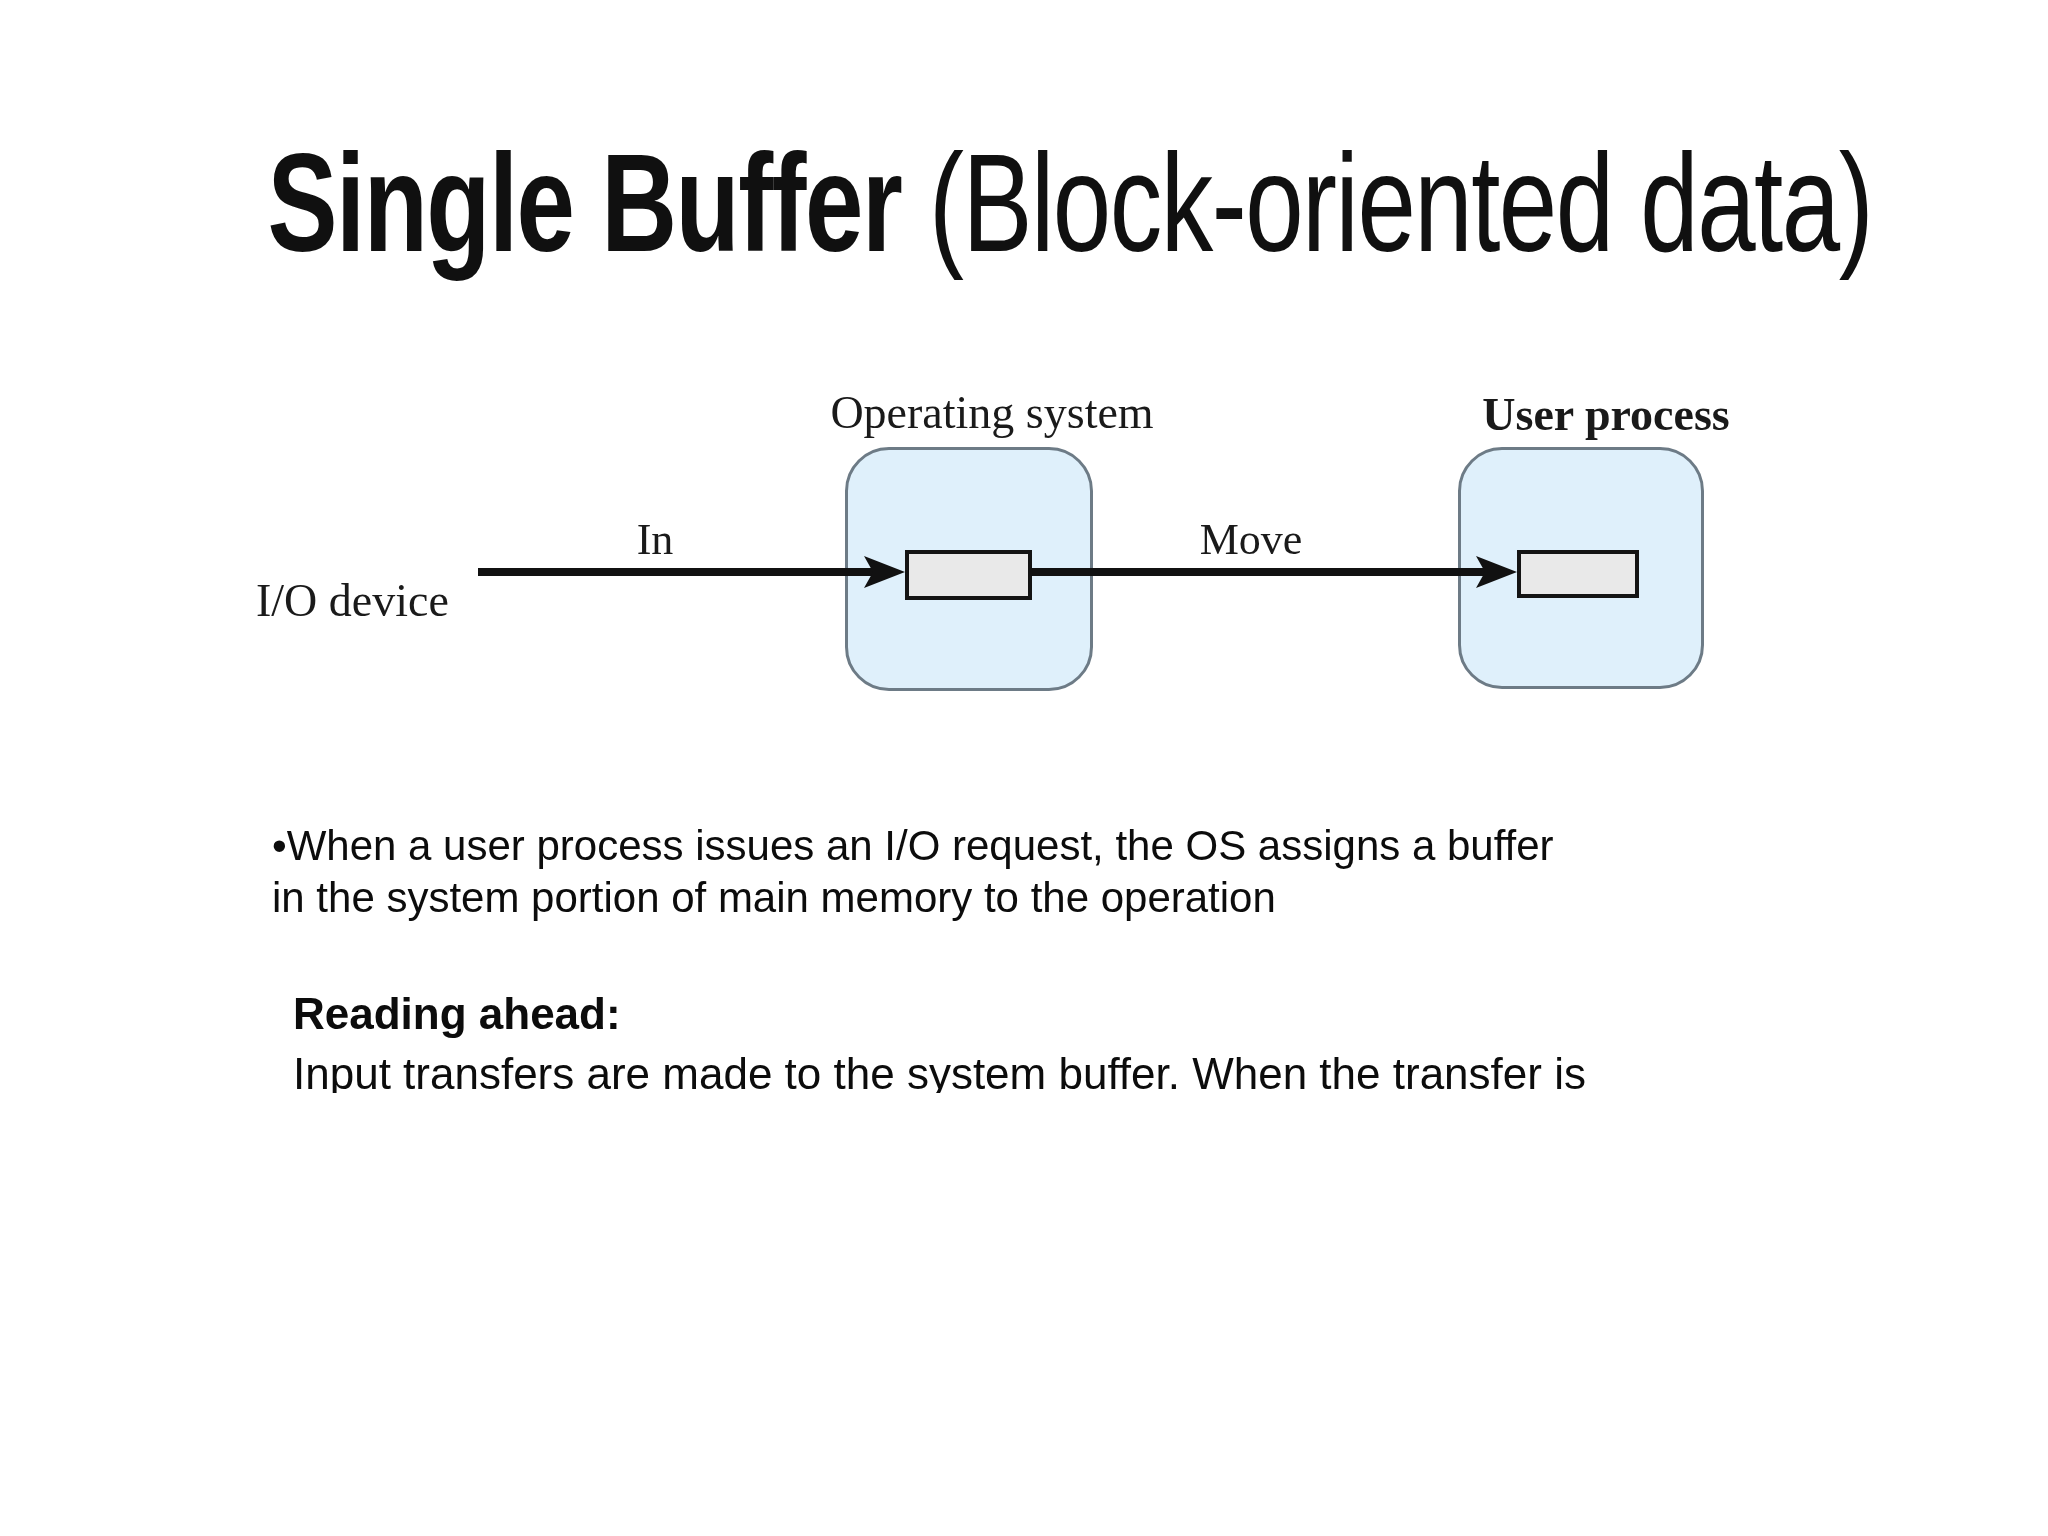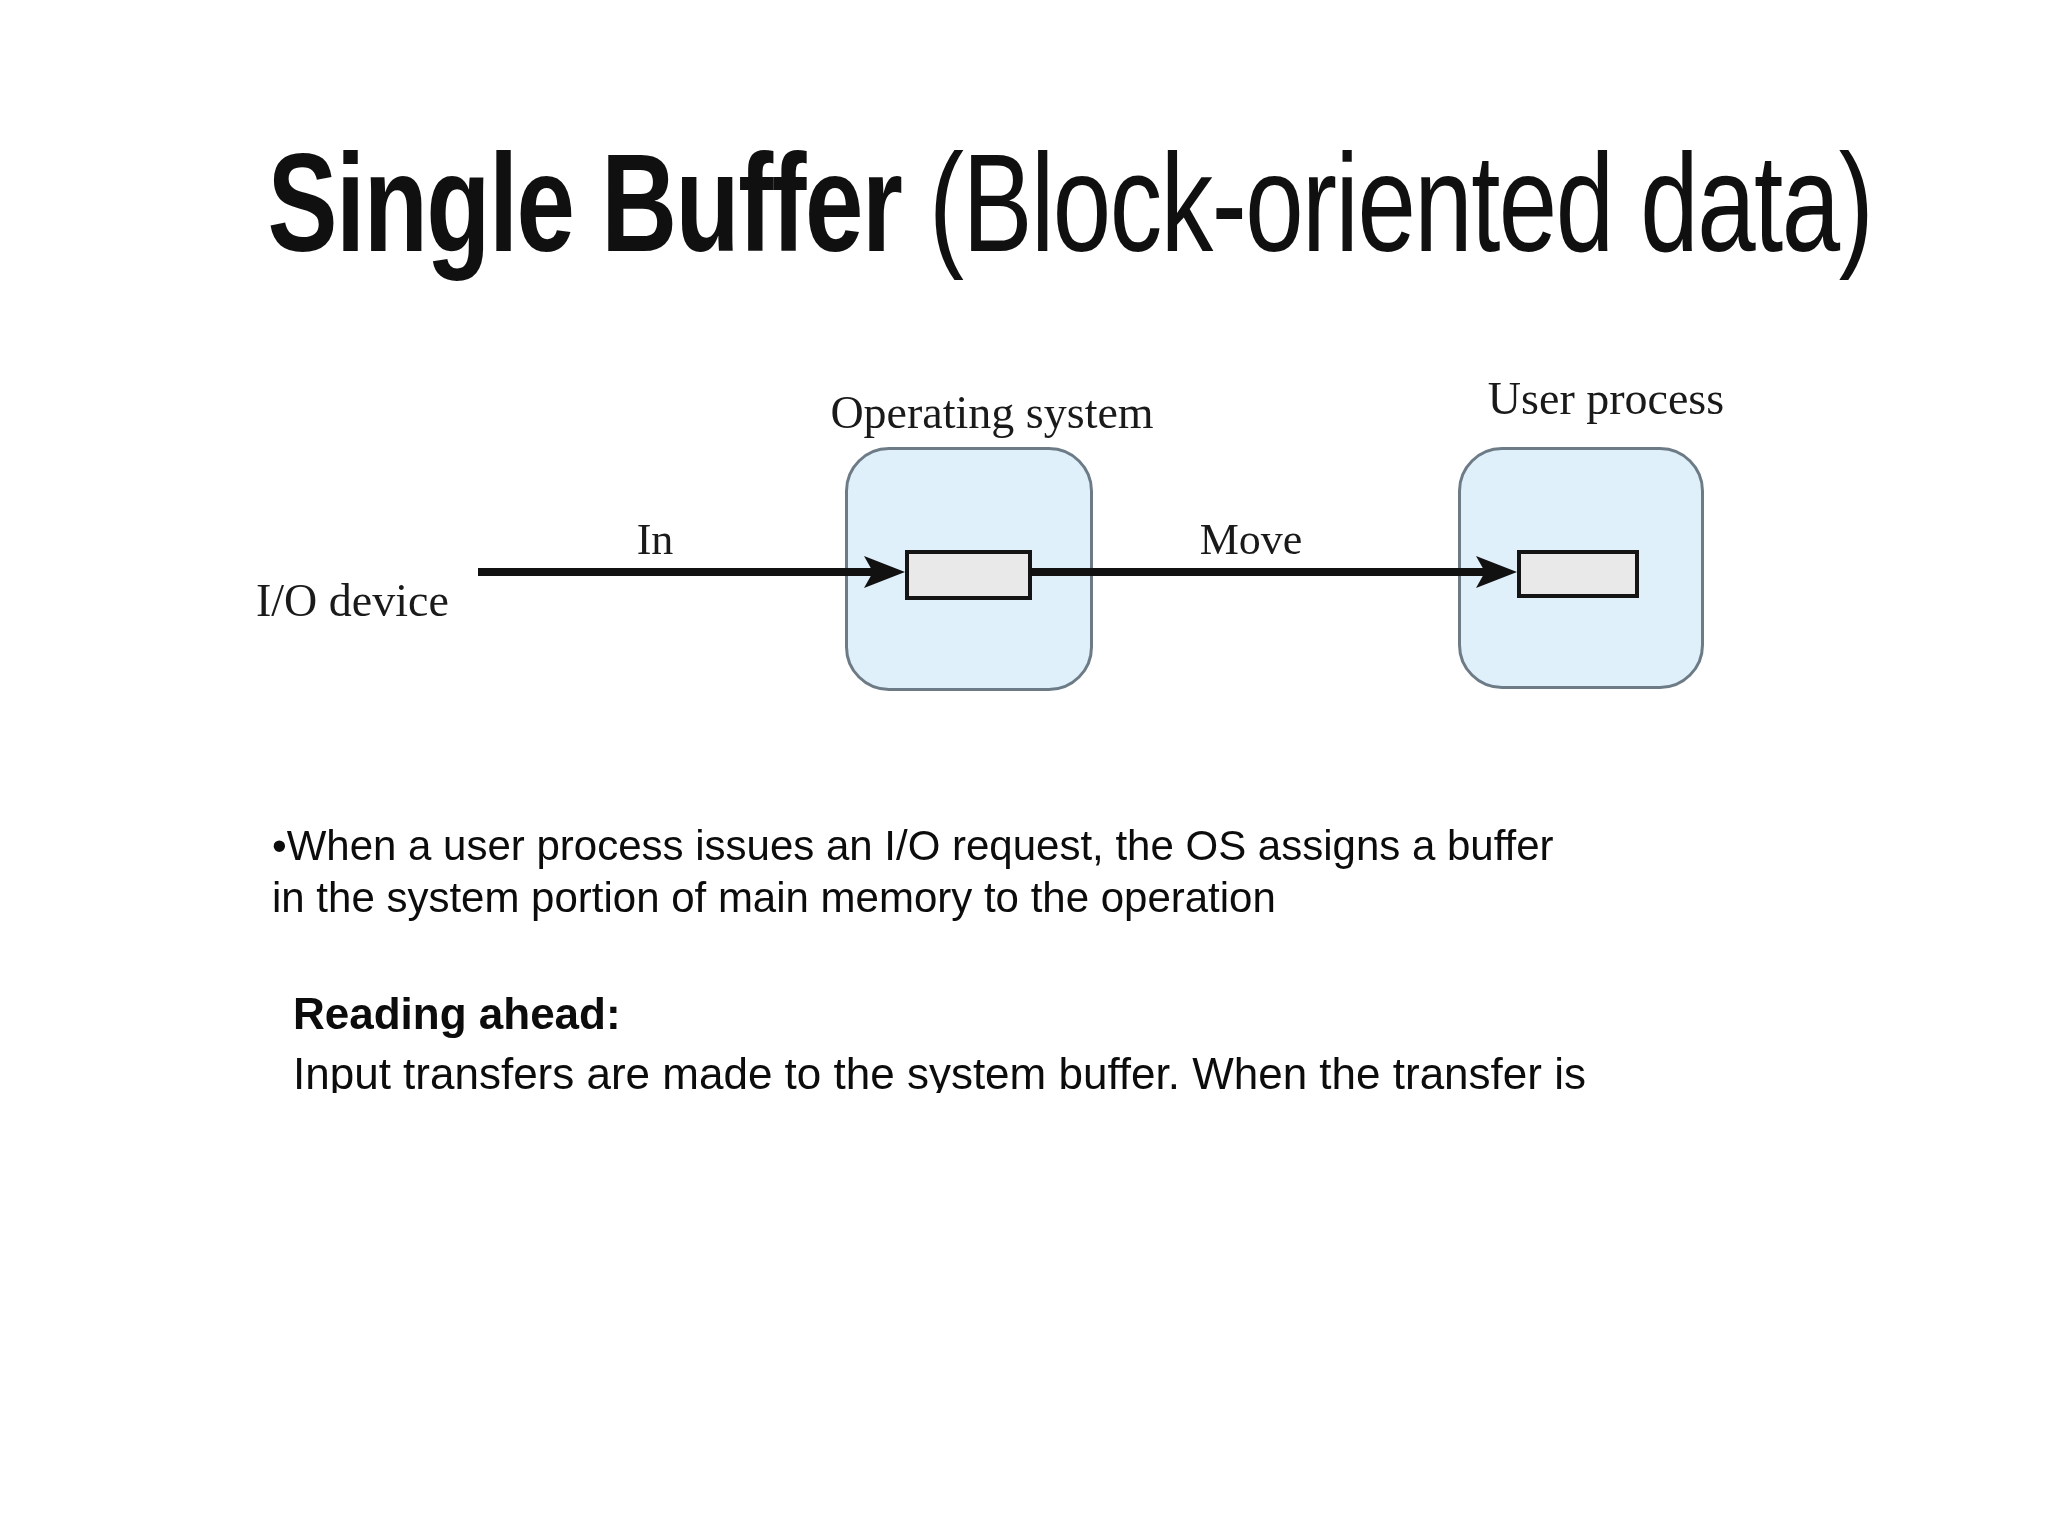--- a/index.html
+++ b/index.html
@@ -95,21 +95,21 @@
 </head>
 <body>
 
 <div class="slide">
 
   <h1 class="title" style="margin:0; font-weight:400;">
     <span class="title-inner"><span class="title-bold">Single Buffer</span><span class="title-rest"> (Block-oriented data)</span></span>
   </h1>
 
   <div class="diagram-label lbl-os" style="left:968px; top:386px;">Operating system</div>
-  <div class="diagram-label lbl-user" style="left:1582px; top:372px;">User process</div>
+  <div class="diagram-label lbl-user" style="left:1582px; top:388px;font-weight:bold;">User process</div>
 
   <div class="container-box box-os"></div>
   <div class="container-box box-user"></div>
 
   <div class="buffer-box buf-os"></div>
   <div class="buffer-box buf-user"></div>
 
   <div class="diagram-label lbl-io" style="left:256px; top:546px;margin-top:28px;">I/O device</div>
   <div class="diagram-label lbl-in" style="left:655px; top:514px;">In</div>
   <div class="diagram-label lbl-move" style="left:1251px; top:514px;">Move</div>

